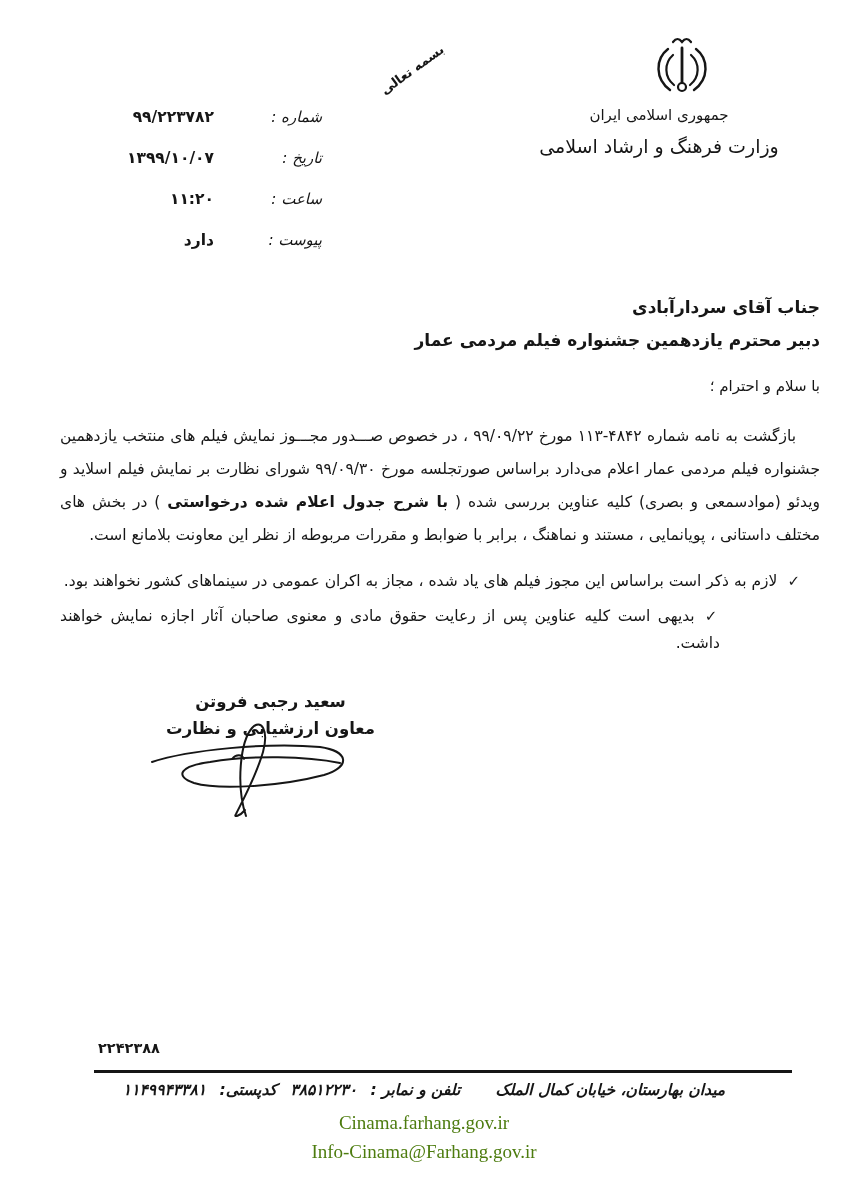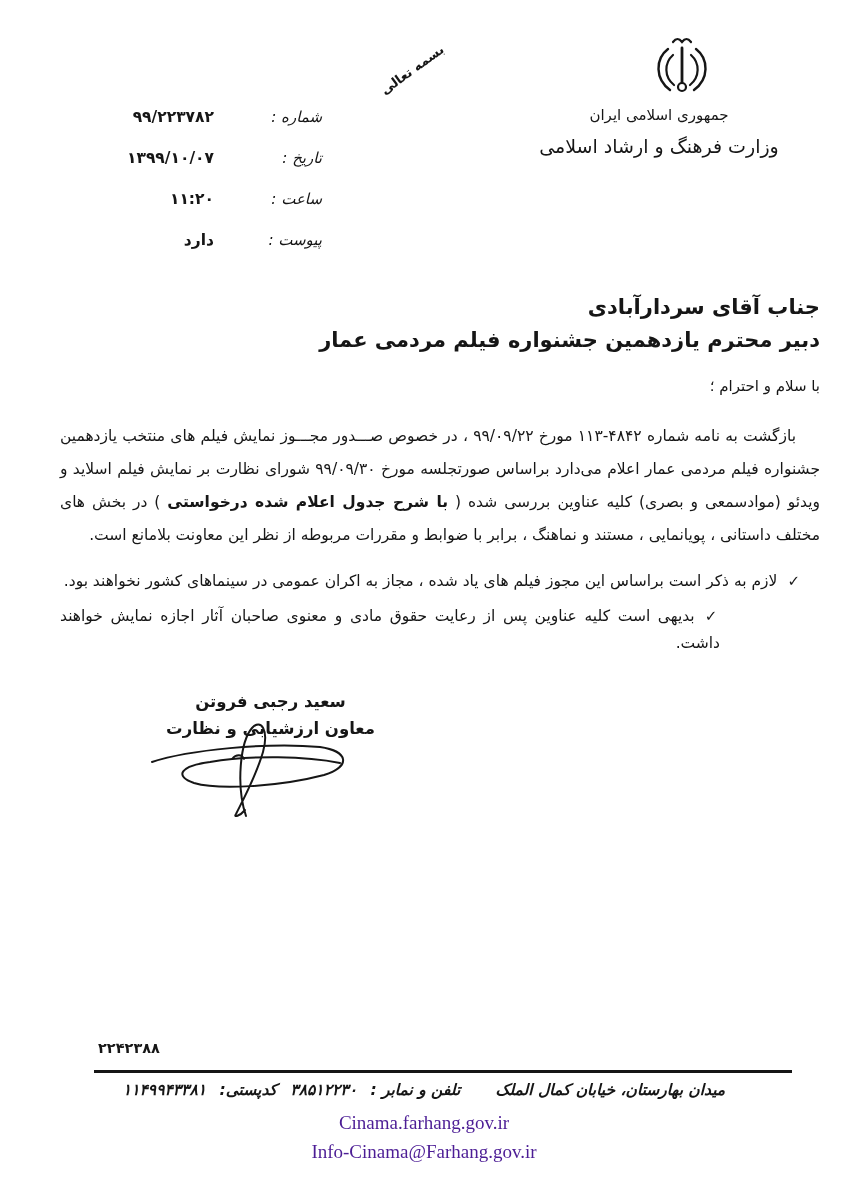--- a/index.html
+++ b/index.html
@@ -51,21 +51,21 @@
   .meta-label { width: 74px; font-size: 15px; white-space: nowrap; font-style: italic; }
   .meta-value { flex: 1; padding-right: 34px; font-size: 15.5px; font-weight: bold; white-space: nowrap; }
 
   
   .recipient {
     position: absolute;
     right: 28px; left: 60px; top: 294px;
     direction: rtl;
     text-align: right;
   }
-  .recip-line { font-size: 21px; font-weight: bold; line-height: 26px; }
+  .recip-line { font-size: 17px; font-weight: bold; line-height: 26px; }
   .recip-line + .recip-line { margin-top: 7px; }
   .greeting { margin-top: 24px; font-size: 15px; font-weight: normal; }
 
   
   .letter-body {
     position: absolute;
     right: 28px; left: 60px; top: 420px;
     direction: rtl;
     text-align: justify;
     font-size: 15.5px;
@@ -121,21 +121,21 @@
     font-style: italic;
   }
   .footer-address .gap { margin-left: 30px; }
   .footer-address .gap2 { margin-left: 8px; }
   .footer-web, .footer-mail {
     position: absolute;
     left: 0; right: 0;
     text-align: center;
     font-family: "Liberation Serif", "DejaVu Serif", serif;
     font-size: 19px;
-    color: #4c1d95;
+    color: #4d7c0f;
     direction: ltr;
   }
   .footer-web { top: 1112px; }
   .footer-mail { top: 1141px; }
 
   svg .stroke { fill: none; stroke: #161616; stroke-linecap: round; }
 </style>
 </head>
 <body>
 

